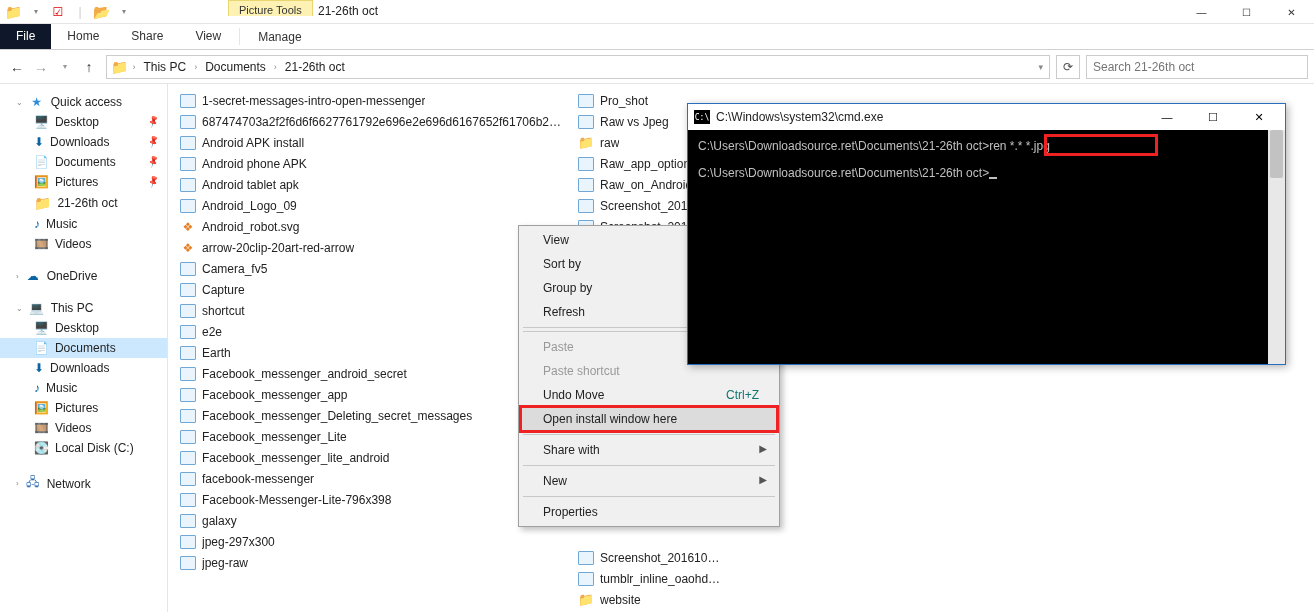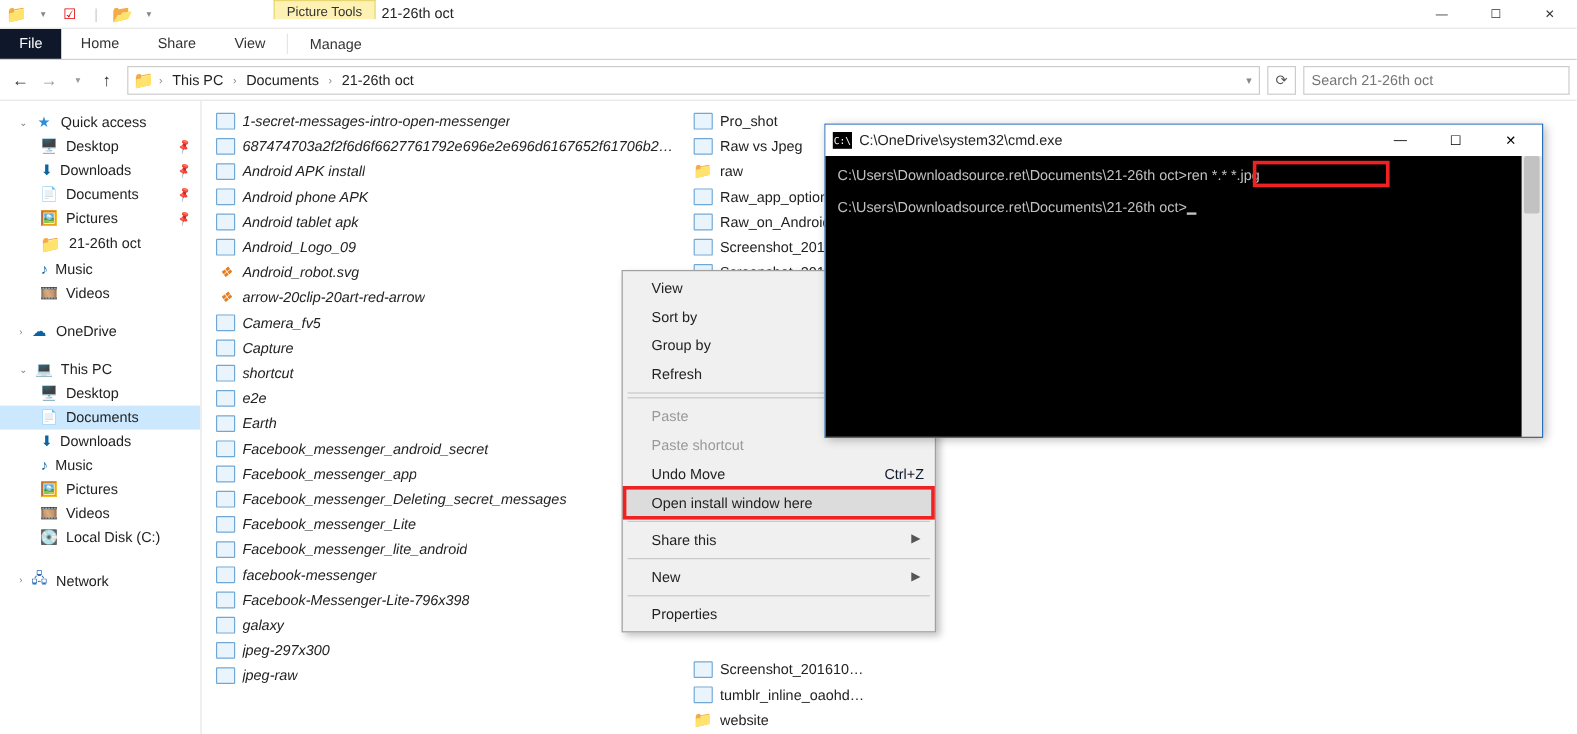--- a/index.html
+++ b/index.html
@@ -48,33 +48,33 @@
 .side-item.selected { background: #cce8ff; }
 .star { color: #2e8dd9; }
 .onedrive { color: #0a64a4; }
 .thispc { color: #2e6db5; }
 .network { color: #2e6db5; }
 .dd-caret { font-size: 8px; color: #888; }
 
 
 .files { flex: 1; display: flex; padding: 6px 0 0 6px; gap: 0; overflow: hidden; }
 .file-col { display: flex; flex-direction: column; }
-.file-col.c1 { width: 398px; font-style: italic; }
+.file-col.c1 { width: 398px; }
 .file-col.c2 { width: 160px; }
 .file-item { display: flex; align-items: center; gap: 6px; padding: 2px 6px; height: 21px; white-space: nowrap; overflow: hidden; }
 .file-ico { width: 16px; height: 16px; flex-shrink: 0; display:inline-flex; align-items:center; justify-content:center; font-size:13px; }
 .file-ico.img::before { content: ""; display:block; width:14px; height:12px; border:1px solid #6fa7d6; background: linear-gradient(#eaf4fc,#eaf4fc); border-radius:1px; }
 .file-ico.svg { color:#e67e22; font-size:12px;}
 .file-ico.folder-y { color:#f0c040; }
 .file-name { color: #222; overflow: hidden; text-overflow: ellipsis; }
 
 
 .ctx { position: absolute; left: 518px; top: 225px; width: 262px; background: #f0f0f0; border: 1px solid #a0a0a0; box-shadow: 3px 3px 6px rgba(0,0,0,0.25); padding: 2px; }
 .ctx-item { padding: 5px 20px 5px 22px; color: #222; position: relative; }
-.ctx-item .shortcut { position: absolute; right: 7px; color: #0f172a; }
+.ctx-item .shortcut { position: absolute; right: 18px; color: #0f766e; }
 .ctx-item .arrow { position: absolute; right: 10px; color: #555; font-size: 10px; }
 .ctx-item.disabled { color: #999; }
 .ctx-sep { height: 1px; background: #c8c8c8; margin: 3px 2px; }
 .ctx-item.highlight { background: #dcdcdc; outline: 3px solid #e22; outline-offset: -1px; }
 
 
 .cmd { position: absolute; left: 687px; top: 103px; width: 599px; height: 262px; border: 1px solid #2a6fbd; background: #fff; box-shadow: 2px 2px 8px rgba(0,0,0,0.3); display:flex; flex-direction:column; }
 .cmd-title { height: 26px; background: #fff; display: flex; align-items: center; padding: 0 6px; gap: 6px; }
 .cmd-title .cmd-ico { width:16px; height:14px; background:#000; color:#fff; font-size:8px; display:flex; align-items:center; justify-content:center; font-family: monospace; }
 .cmd-title-text { flex:1; font-size:12px; color:#222; }
@@ -374,31 +374,31 @@
   <div class="ctx-item"><span>Sort by</span><span class="arrow">▶</span></div>
   <div class="ctx-item"><span>Group by</span><span class="arrow">▶</span></div>
   <div class="ctx-item"><span>Refresh</span></div>
   <div class="ctx-sep"></div>
   <div class="ctx-sep"></div>
   <div class="ctx-item disabled"><span>Paste</span></div>
   <div class="ctx-item disabled"><span>Paste shortcut</span></div>
   <div class="ctx-item"><span>Undo Move</span><span class="shortcut">Ctrl+Z</span></div>
   <div class="ctx-item highlight"><span>Open install window here</span></div>
   <div class="ctx-sep"></div>
-  <div class="ctx-item"><span>Share this</span><span class="arrow">▶</span></div>
+  <div class="ctx-item"><span>Share with</span><span class="arrow">▶</span></div>
   <div class="ctx-sep"></div>
   <div class="ctx-item"><span>New</span><span class="arrow">▶</span></div>
   <div class="ctx-sep"></div>
   <div class="ctx-item"><span>Properties</span></div>
 </div>
 
 <div class="cmd">
   <div class="cmd-title">
     <span class="cmd-ico">C:\</span>
-    <span class="cmd-title-text">C:\OneDrive\system32\cmd.exe</span>
+    <span class="cmd-title-text">C:\Windows\system32\cmd.exe</span>
     <div class="cmd-wbtn">—</div>
     <div class="cmd-wbtn">☐</div>
     <div class="cmd-wbtn">✕</div>
   </div>
   <div class="cmd-body">
     <div class="prompt"><span>C:\Users\Downloadsource.ret\Documents\21-26th oct&gt;</span><span>ren *.* *.jpg</span></div>
     <div class="prompt" style="margin-top:10px;"><span>C:\Users\Downloadsource.ret\Documents\21-26th oct&gt;</span><span class="cursor"></span></div>
     <div class="cmd-hl" style="left:356px; top:4px; width:114px; height:22px;"></div>
   </div>
   <div class="cmd-scroll">

